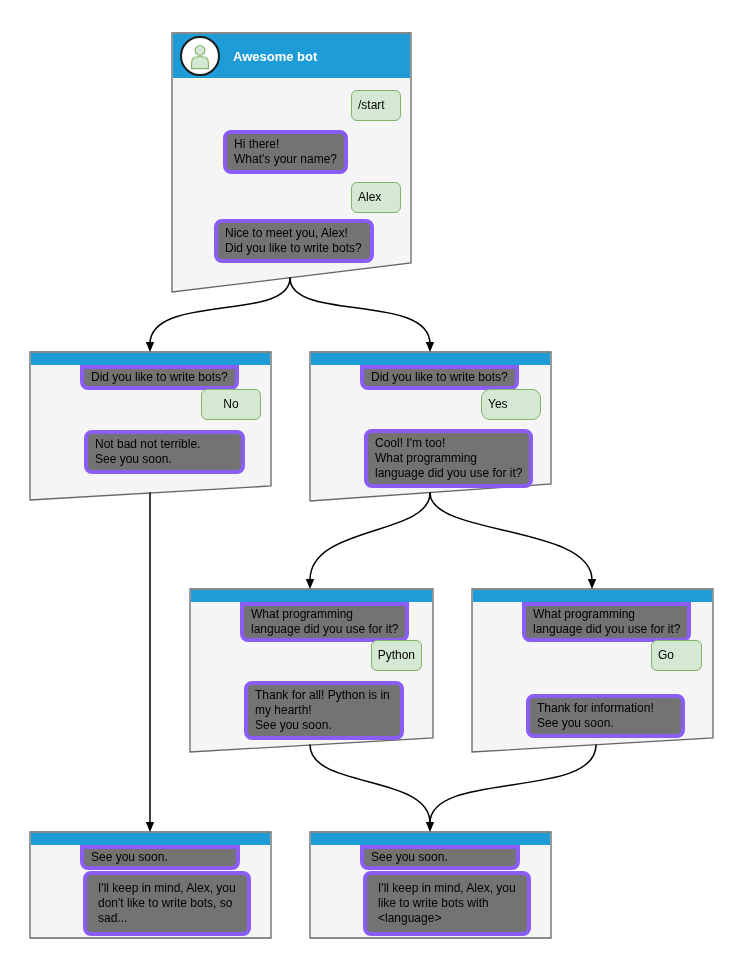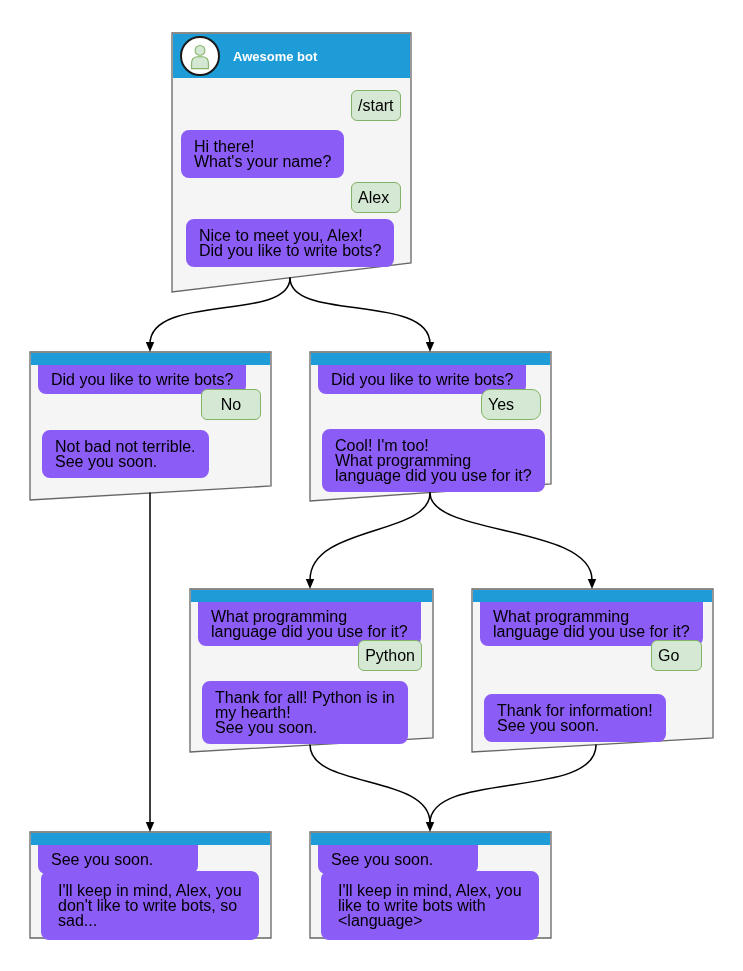--- a/index.html
+++ b/index.html
@@ -30,27 +30,27 @@
   }
   .win-title{
     position:absolute;left:233px;top:34px;height:44px;
     display:flex;align-items:center;
     color:#ffffff;font-size:13px;font-weight:bold;
   }
 
   
   .bubble{
     position:absolute;
-    font-size:16px;line-height:15px;color:#000000;
+    font-size:12px;line-height:15px;color:#000000;
     white-space:pre;
     box-sizing:border-box;
   }
   .bot{
-    background:#8b5cf6;border:6px solid #8b5cf6;
-    border-radius:8px;padding:3px 7px;width:max-content;
+    background:#737373;border:4px solid #8b5cf6;
+    border-radius:8px;padding:3px 7px;width:max-content;margin-left:42px;
   }
   .ctx{ 
     border-radius:0 0 8px 8px;padding:1px 7px;
   }
   .tallpad{padding:6px 11px;}
   .user{
     background:#d5e8d4;border:1px solid #82b366;
     border-radius:6px;padding:7px 6px;width:max-content;
   }
 </style>
@@ -97,21 +97,21 @@
         <circle cx="20" cy="12" r="7" fill="#d5e8d4" stroke="#82b366" stroke-width="1.6"></circle>
         <path d="M8,38 L8,30 Q8,21 17,21 L23,21 Q32,21 32,30 L32,38 Z" fill="#d5e8d4" stroke="#82b366" stroke-width="1.6"></path>
       </svg>
     </div>
     <div class="win-title">Awesome bot</div>
 
     <div class="bubble user" style="right:342px;top:90px;min-width:50px;">/start</div>
     <div class="bubble bot" style="left:181px;top:130px;min-width:121px;">Hi there!
 What's your name?</div>
     <div class="bubble user" style="right:342px;top:182px;min-width:50px;">Alex</div>
-    <div class="bubble bot" style="left:186px;top:219px;min-width:160px;">Nice to meet you, Alex!
+    <div class="bubble bot" style="left:172px;top:219px;min-width:160px;">Nice to meet you, Alex!
 Did you like to write bots?</div>
 
     <div class="titlebar" style="left:31px;top:353px;width:239px;height:12px;"></div>
     <div class="bubble bot ctx" style="left:38px;top:365px;min-width:148px;">Did you like to write bots?</div>
     <div class="bubble user" style="right:482px;top:389px;min-width:60px;text-align:center;">No</div>
     <div class="bubble bot" style="left:42px;top:430px;min-width:161px;">Not bad not terrible.
 See you soon.</div>
 
     <div class="titlebar" style="left:311px;top:353px;width:239px;height:12px;"></div>
     <div class="bubble bot ctx" style="left:318px;top:365px;min-width:148px;">Did you like to write bots?</div>

